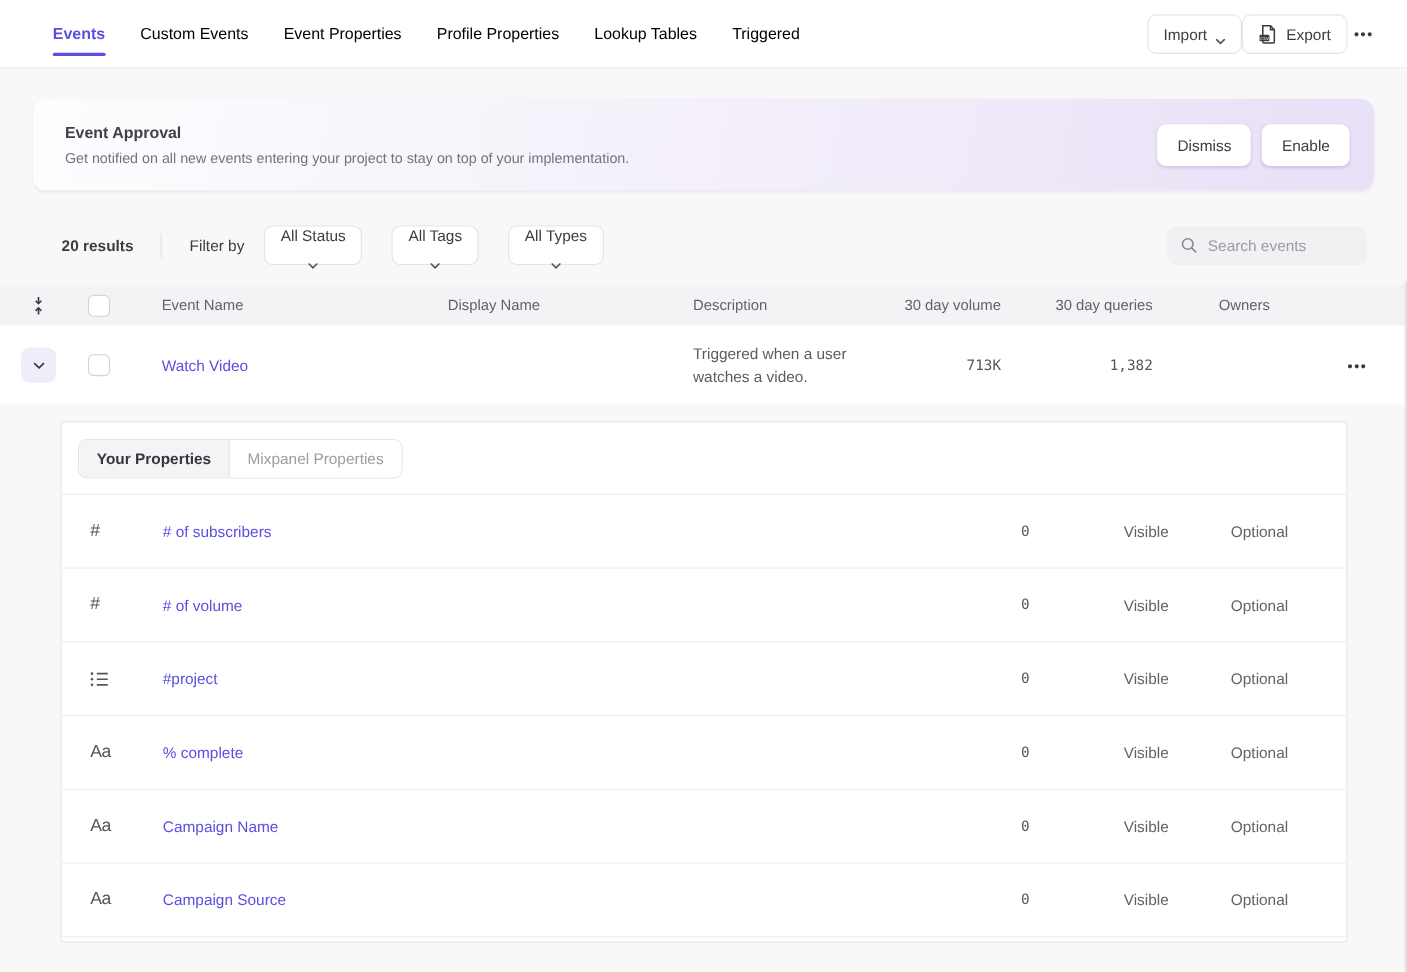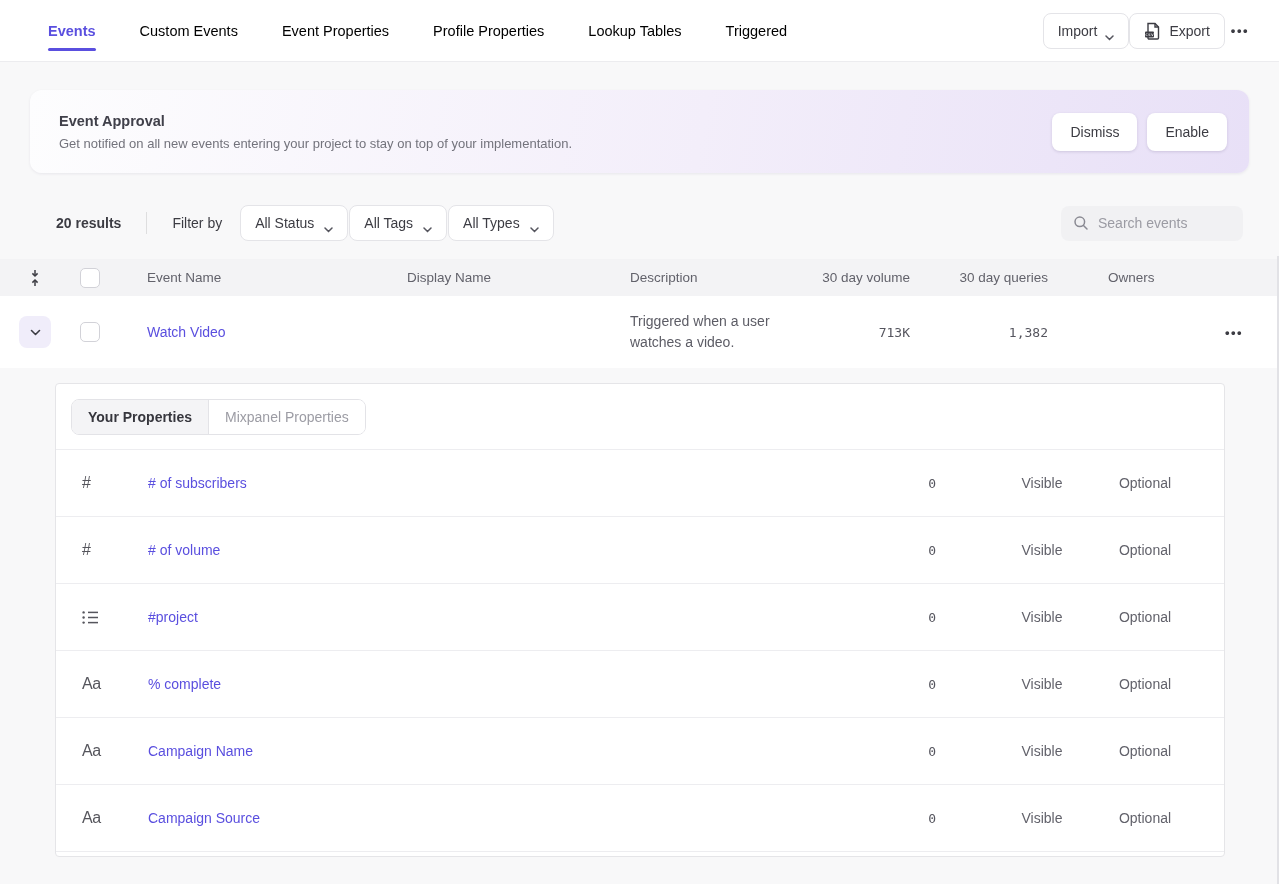--- a/index.html
+++ b/index.html
@@ -2,21 +2,21 @@
 <html><head>
 <meta charset="utf-8">
 <style>
   * { margin:0; padding:0; box-sizing:border-box; }
   html,body { width:1279px; height:884px; overflow:hidden; }
   body { font-family:"Liberation Sans","DejaVu Sans",sans-serif; background:#f8f8f9; color:#3c3c43; font-size:14px; }
   .mono { font-family:"DejaVu Sans Mono","Liberation Mono",monospace; }
 
   
   .topnav { height:62px; background:#fff; border-bottom:1px solid #ececef; display:flex; align-items:stretch; justify-content:space-between; padding:0 24px 0 48px; }
-  .tabs { display:flex; gap:44px; }
+  .tabs { display:flex; gap:32px; }
   .tab { position:relative; display:flex; align-items:center; color:#000000; font-size:14.5px; cursor:pointer; white-space:nowrap; }
   .tab.active { color:#5a4fdf; font-weight:700; }
   .tab.active::after { content:""; position:absolute; left:0; right:0; bottom:10px; height:3px; border-radius:2px; background:#5a4fdf; }
   .nav-actions { display:flex; align-items:center; }
   .btn { display:inline-flex; align-items:center; gap:8px; height:36px; padding:0 14px; background:#fff; border:1px solid #e4e4e8; border-radius:8px; font-size:14px; font-weight:500; color:#3c3c43; cursor:pointer; }
   .chev { display:inline-block; width:9px; height:6px; }
   .more-dots { font-size:13px; letter-spacing:1.5px; color:#3c3c43; padding:0 6px; cursor:pointer; font-weight:700; }
 
   
   .banner-wrap { padding:28px 30px 0 30px; }
@@ -26,21 +26,21 @@
   .banner-title { font-size:14.5px; font-weight:700; color:#40404a; margin-bottom:7px; }
   .banner-desc { font-size:13px; color:#73737c; }
   .banner-actions { display:flex; gap:10px; }
   .banner-btn { height:38px; padding:0 18px; background:#fff; border:none; border-radius:8px; font-size:14px; font-weight:500; color:#3c3c43; box-shadow:0 1px 3px rgba(40,30,80,0.15); cursor:pointer; font-family:inherit; }
 
   
   .toolbar { display:flex; align-items:center; padding:32px 20px 18px 56px; }
   .results { font-weight:700; font-size:14px; color:#3c3c43; }
   .vdiv { width:1px; height:22px; background:#dededf; margin:0 25px; }
   .filterby { font-weight:500; color:#3c3c43; margin-right:18px; }
-  .drop { display:inline-flex; align-items:center; gap:10px; height:36px; padding:0 14px; background:#fff; border:1px solid #e4e4e8; border-radius:8px; font-weight:500; font-size:14px; color:#3c3c43; cursor:pointer; margin-right:1px; }
+  .drop { display:inline-flex; align-items:center; gap:10px; height:36px; padding:0 14px; background:#fff; border:1px solid #e4e4e8; border-radius:8px; font-weight:500; font-size:14px; color:#3c3c43; cursor:pointer; margin-right:27px;flex-direction:column; }
   .spacer { flex:1; }
   .search { display:flex; align-items:center; gap:9px; width:182px; height:35px; background:#f1f1f3; border-radius:8px; padding:0 12px; margin-right:16px; }
   .search input { border:none; outline:none; background:transparent; font-size:14px; color:#3c3c43; width:100%; font-family:inherit; }
   .search input::placeholder { color:#9b9ba3; }
 
   
   .trow { display:grid; grid-template-columns:56px 64px 280px 220px 180px 120px 128px 142px 1fr; align-items:center; }
   .thead { height:37px; background:#f3f3f5; color:#62626b; font-size:13.5px; }
   .thead .c-name { padding-left:27px; } .thead .c-display { padding-left:7px; }
   .thead .c-desc { padding-left:10px; }

